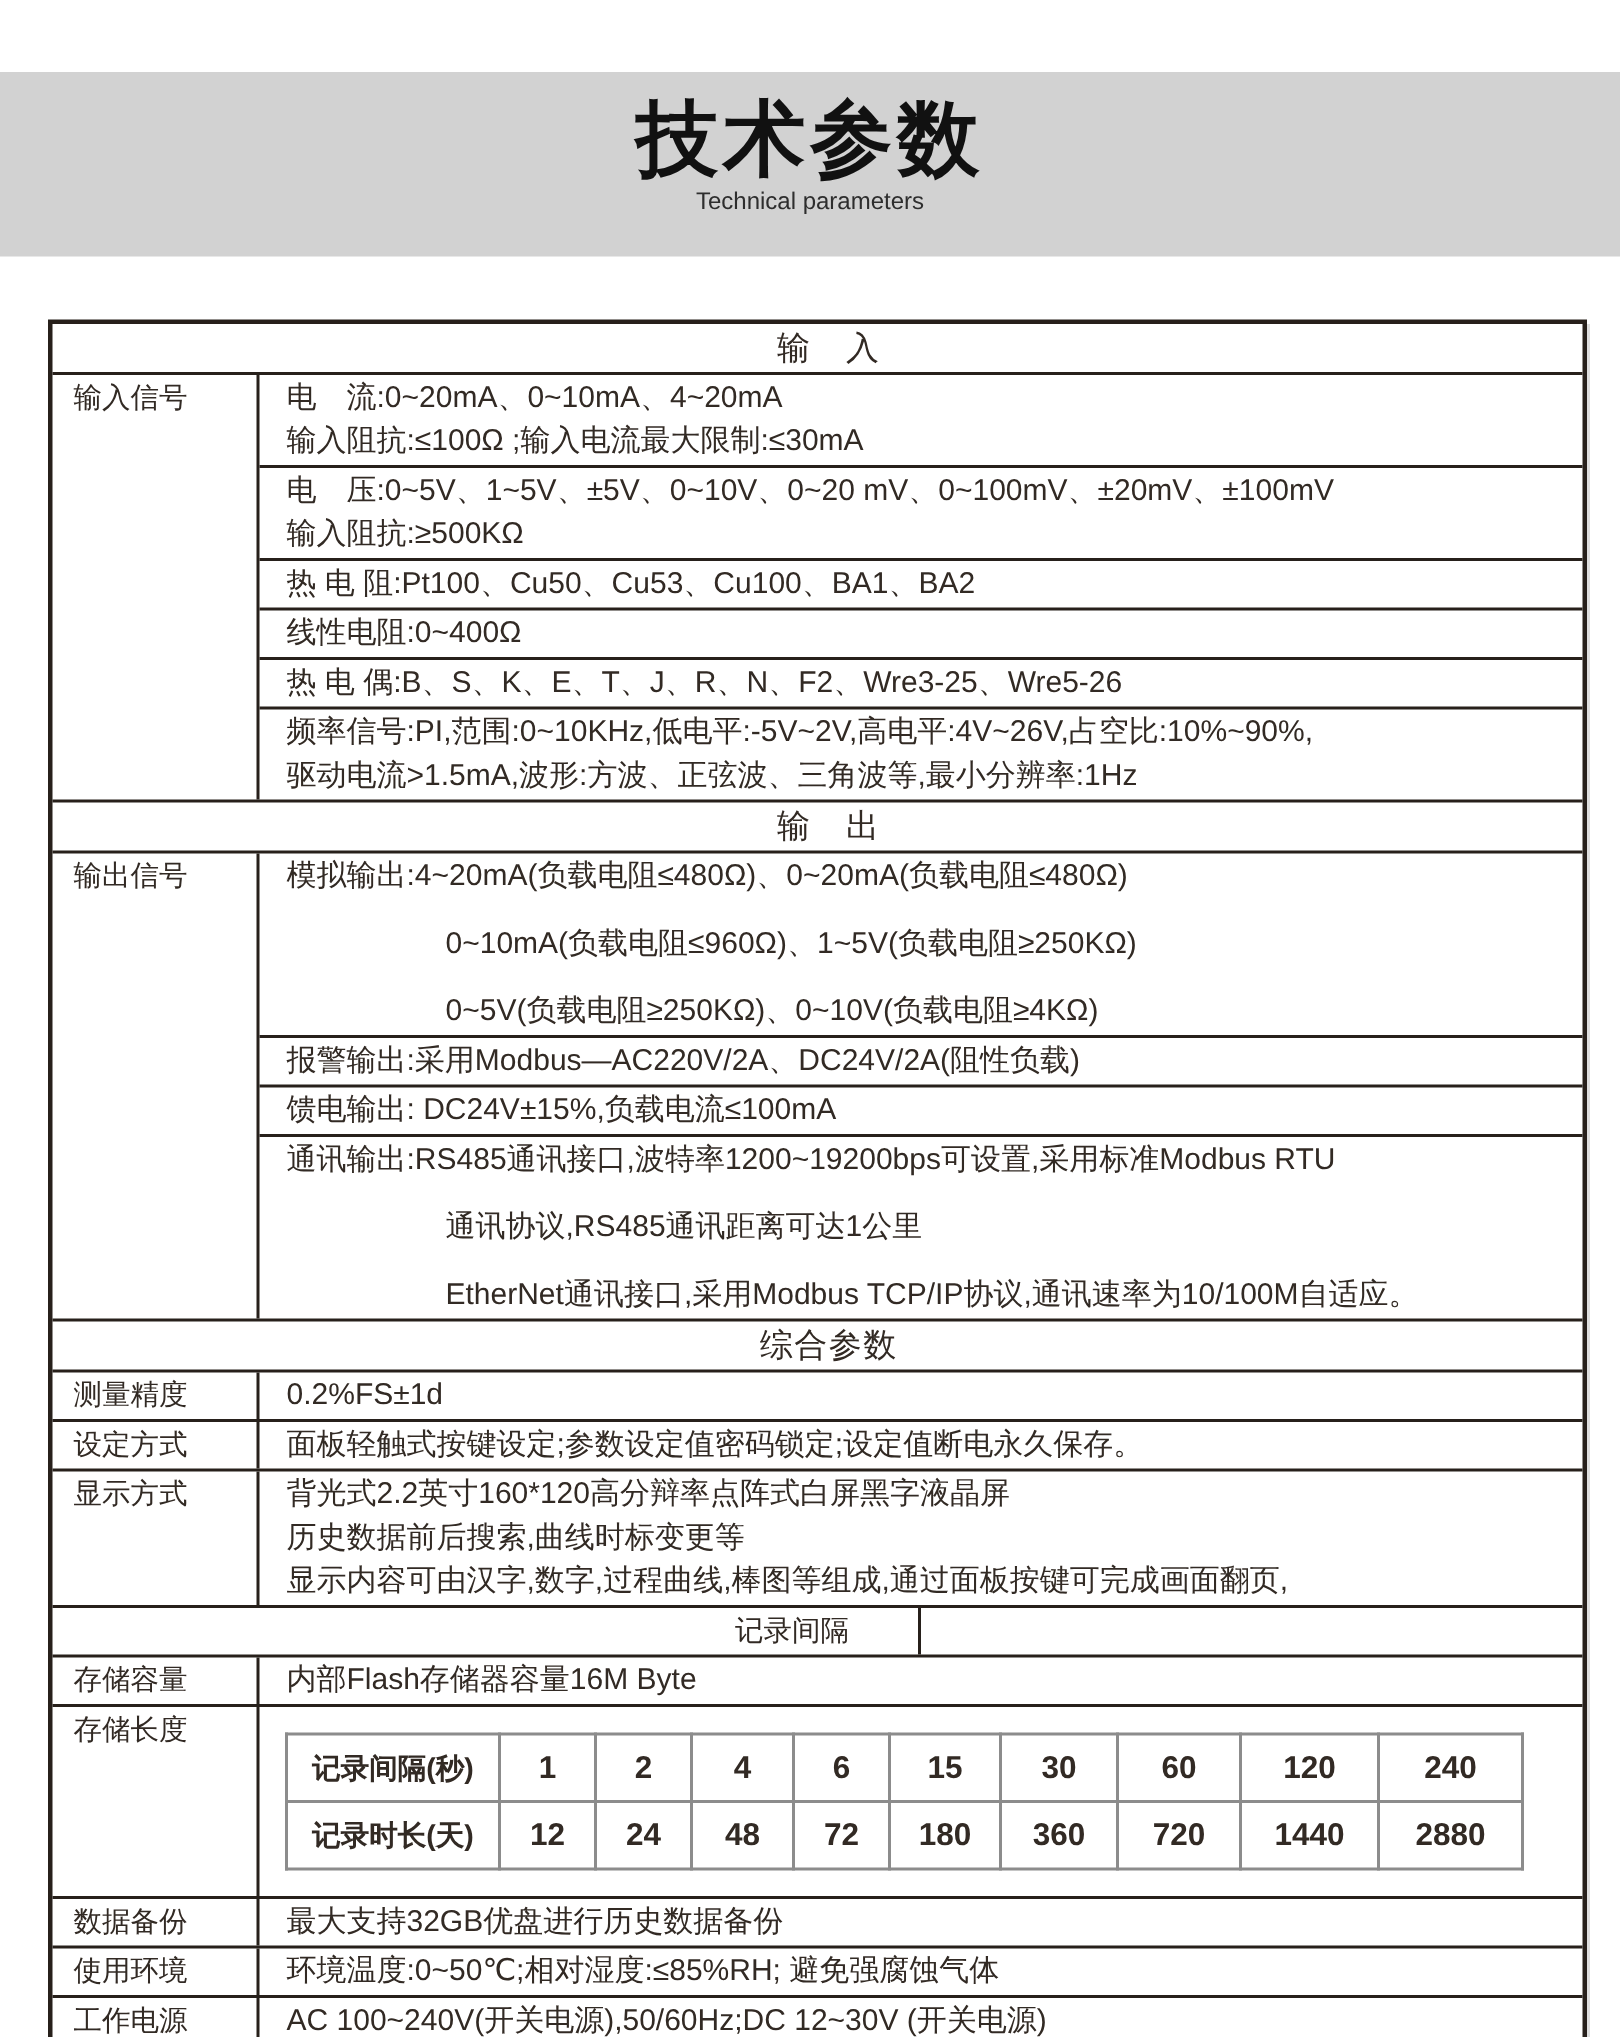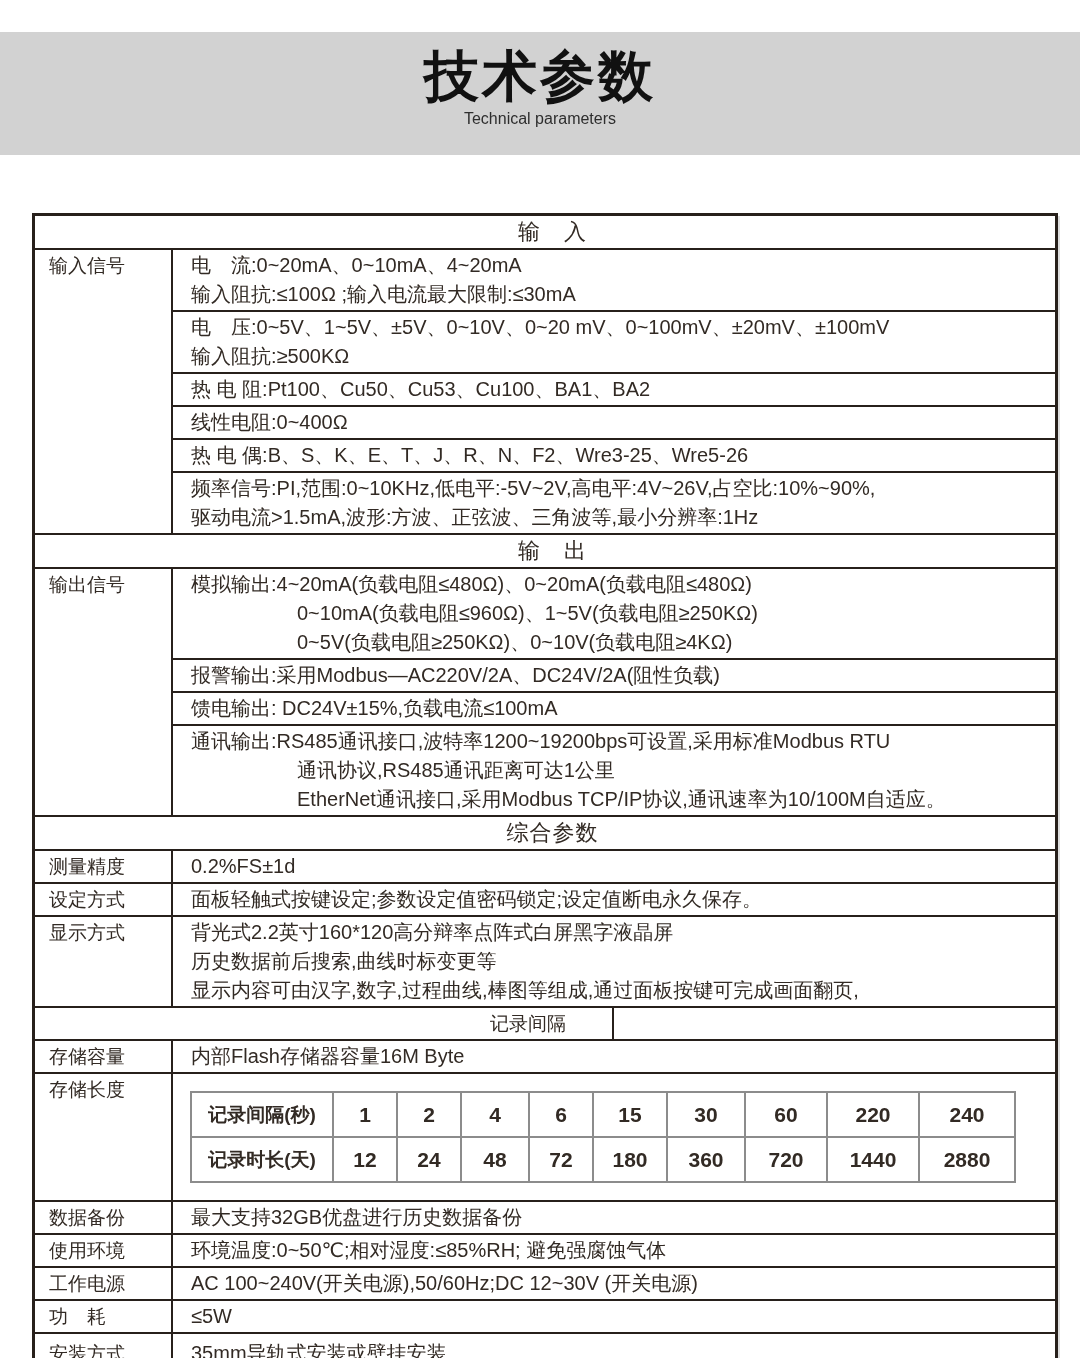--- a/index.html
+++ b/index.html
@@ -14,21 +14,21 @@
   body{
     width:1080px;height:1358px;background:var(--page-bg);
     font-family:"Liberation Sans","DejaVu Sans",sans-serif;
     color:var(--text);
     -webkit-font-smoothing:antialiased;
   }
   .page{position:relative;width:1080px;height:1358px;overflow:hidden;}
 
   
   .title-band{
-    position:absolute;left:0;top:32px;width:1080px;height:123px;
+    position:absolute;left:0;top:48px;width:1080px;height:123px;
     background:var(--band-bg);text-align:center;
   }
   .title-cn{
     font-size:55px;font-weight:700;line-height:64px;
     padding-top:12px;letter-spacing:3px;color:#111;
   }
   .title-en{font-size:16px;line-height:26px;color:#2e2e2e;margin-top:-2px;}
 
   
   .spec-table{
@@ -54,21 +54,21 @@
   }
   .cell.label.top{align-items:flex-start;}
   .cell.content{flex:1;min-width:0;}
 
   .subrow{border-top:2px solid var(--border);padding:1px 6px 1px 18px;}
   .subrow:first-child{border-top:none;}
 
   .content.pad{padding:1px 6px 1px 18px;}
 
   .line{font-size:20px;line-height:29px;white-space:nowrap;}
-  .line.indent{padding-left:106px;}
+  .line.indent{padding-left:106px;margin-top:16px;}
 
   
   .row.tall .cell.label{align-items:flex-start;padding-top:5px;}
   .row.tall .content.pad{padding-top:5px;padding-bottom:13px;}
 
   
   .storage-wrap{padding:17px 10px 17px 17px;}
   table.inner{border-collapse:collapse;}
   table.inner td{
     border:2px solid var(--inner-border);
@@ -205,21 +205,21 @@
             <tbody>
               <tr>
                 <td class="hdr">记录间隔(秒)</td>
                 <td>1</td>
                 <td>2</td>
                 <td>4</td>
                 <td>6</td>
                 <td>15</td>
                 <td>30</td>
                 <td>60</td>
-                <td>220</td>
+                <td>120</td>
                 <td>240</td>
               </tr>
               <tr>
                 <td class="hdr">记录时长(天)</td>
                 <td>12</td>
                 <td>24</td>
                 <td>48</td>
                 <td>72</td>
                 <td>180</td>
                 <td>360</td>

